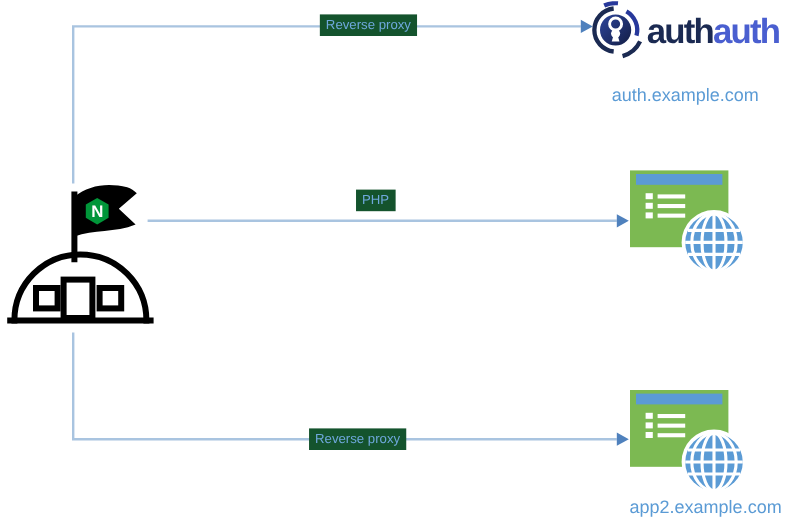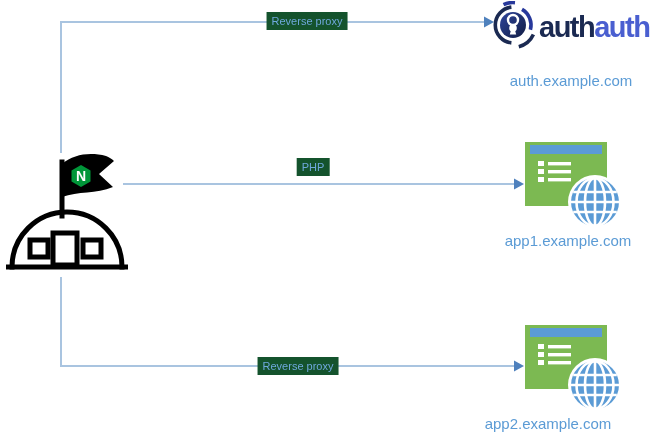--- a/index.html
+++ b/index.html
@@ -113,21 +113,20 @@
         <circle class="globe-body" cx="72" cy="62" r="24"></circle>
         <line class="globe-grid" x1="50.2" y1="52" x2="93.8" y2="52"></line>
         <line class="globe-grid" x1="48" y1="62" x2="96" y2="62"></line>
         <line class="globe-grid" x1="50.2" y1="72" x2="93.8" y2="72"></line>
         <line class="globe-grid" x1="72" y1="38" x2="72" y2="86"></line>
         <ellipse class="globe-grid" cx="72" cy="62" rx="10" ry="24"></ellipse>
         <ellipse class="globe-grid" cx="72" cy="62" rx="18.5" ry="24"></ellipse>
       </g>
     </svg>
   </div>
-  <div class="domain-label" style="left:568px;top:240px;">app1.example.com</div>
 
   <div class="node" style="left:523px;top:323px;">
     <svg width="112" height="92" viewBox="0 0 112 92" xmlns="http://www.w3.org/2000/svg">
       <rect class="app-body" x="2" y="2" width="82" height="64"></rect>
       <rect class="app-titlebar" x="7" y="5" width="72" height="9"></rect>
       <g>
         <rect class="app-list" x="15" y="21" width="6" height="5"></rect>
         <rect class="app-list" x="25" y="22" width="23" height="3.4"></rect>
         <rect class="app-list" x="15" y="29" width="6" height="5"></rect>
         <rect class="app-list" x="25" y="30" width="23" height="3.4"></rect>
@@ -139,15 +138,15 @@
         <circle class="globe-body" cx="72" cy="62" r="24"></circle>
         <line class="globe-grid" x1="50.2" y1="52" x2="93.8" y2="52"></line>
         <line class="globe-grid" x1="48" y1="62" x2="96" y2="62"></line>
         <line class="globe-grid" x1="50.2" y1="72" x2="93.8" y2="72"></line>
         <line class="globe-grid" x1="72" y1="38" x2="72" y2="86"></line>
         <ellipse class="globe-grid" cx="72" cy="62" rx="10" ry="24"></ellipse>
         <ellipse class="globe-grid" cx="72" cy="62" rx="18.5" ry="24"></ellipse>
       </g>
     </svg>
   </div>
-  <div class="domain-label" style="left:548px;top:423px;">app2.example.com</div>
+  <div class="domain-label" style="left:588px;top:423px;">app2.example.com</div>
 
 </div>
 
 </body></html>

